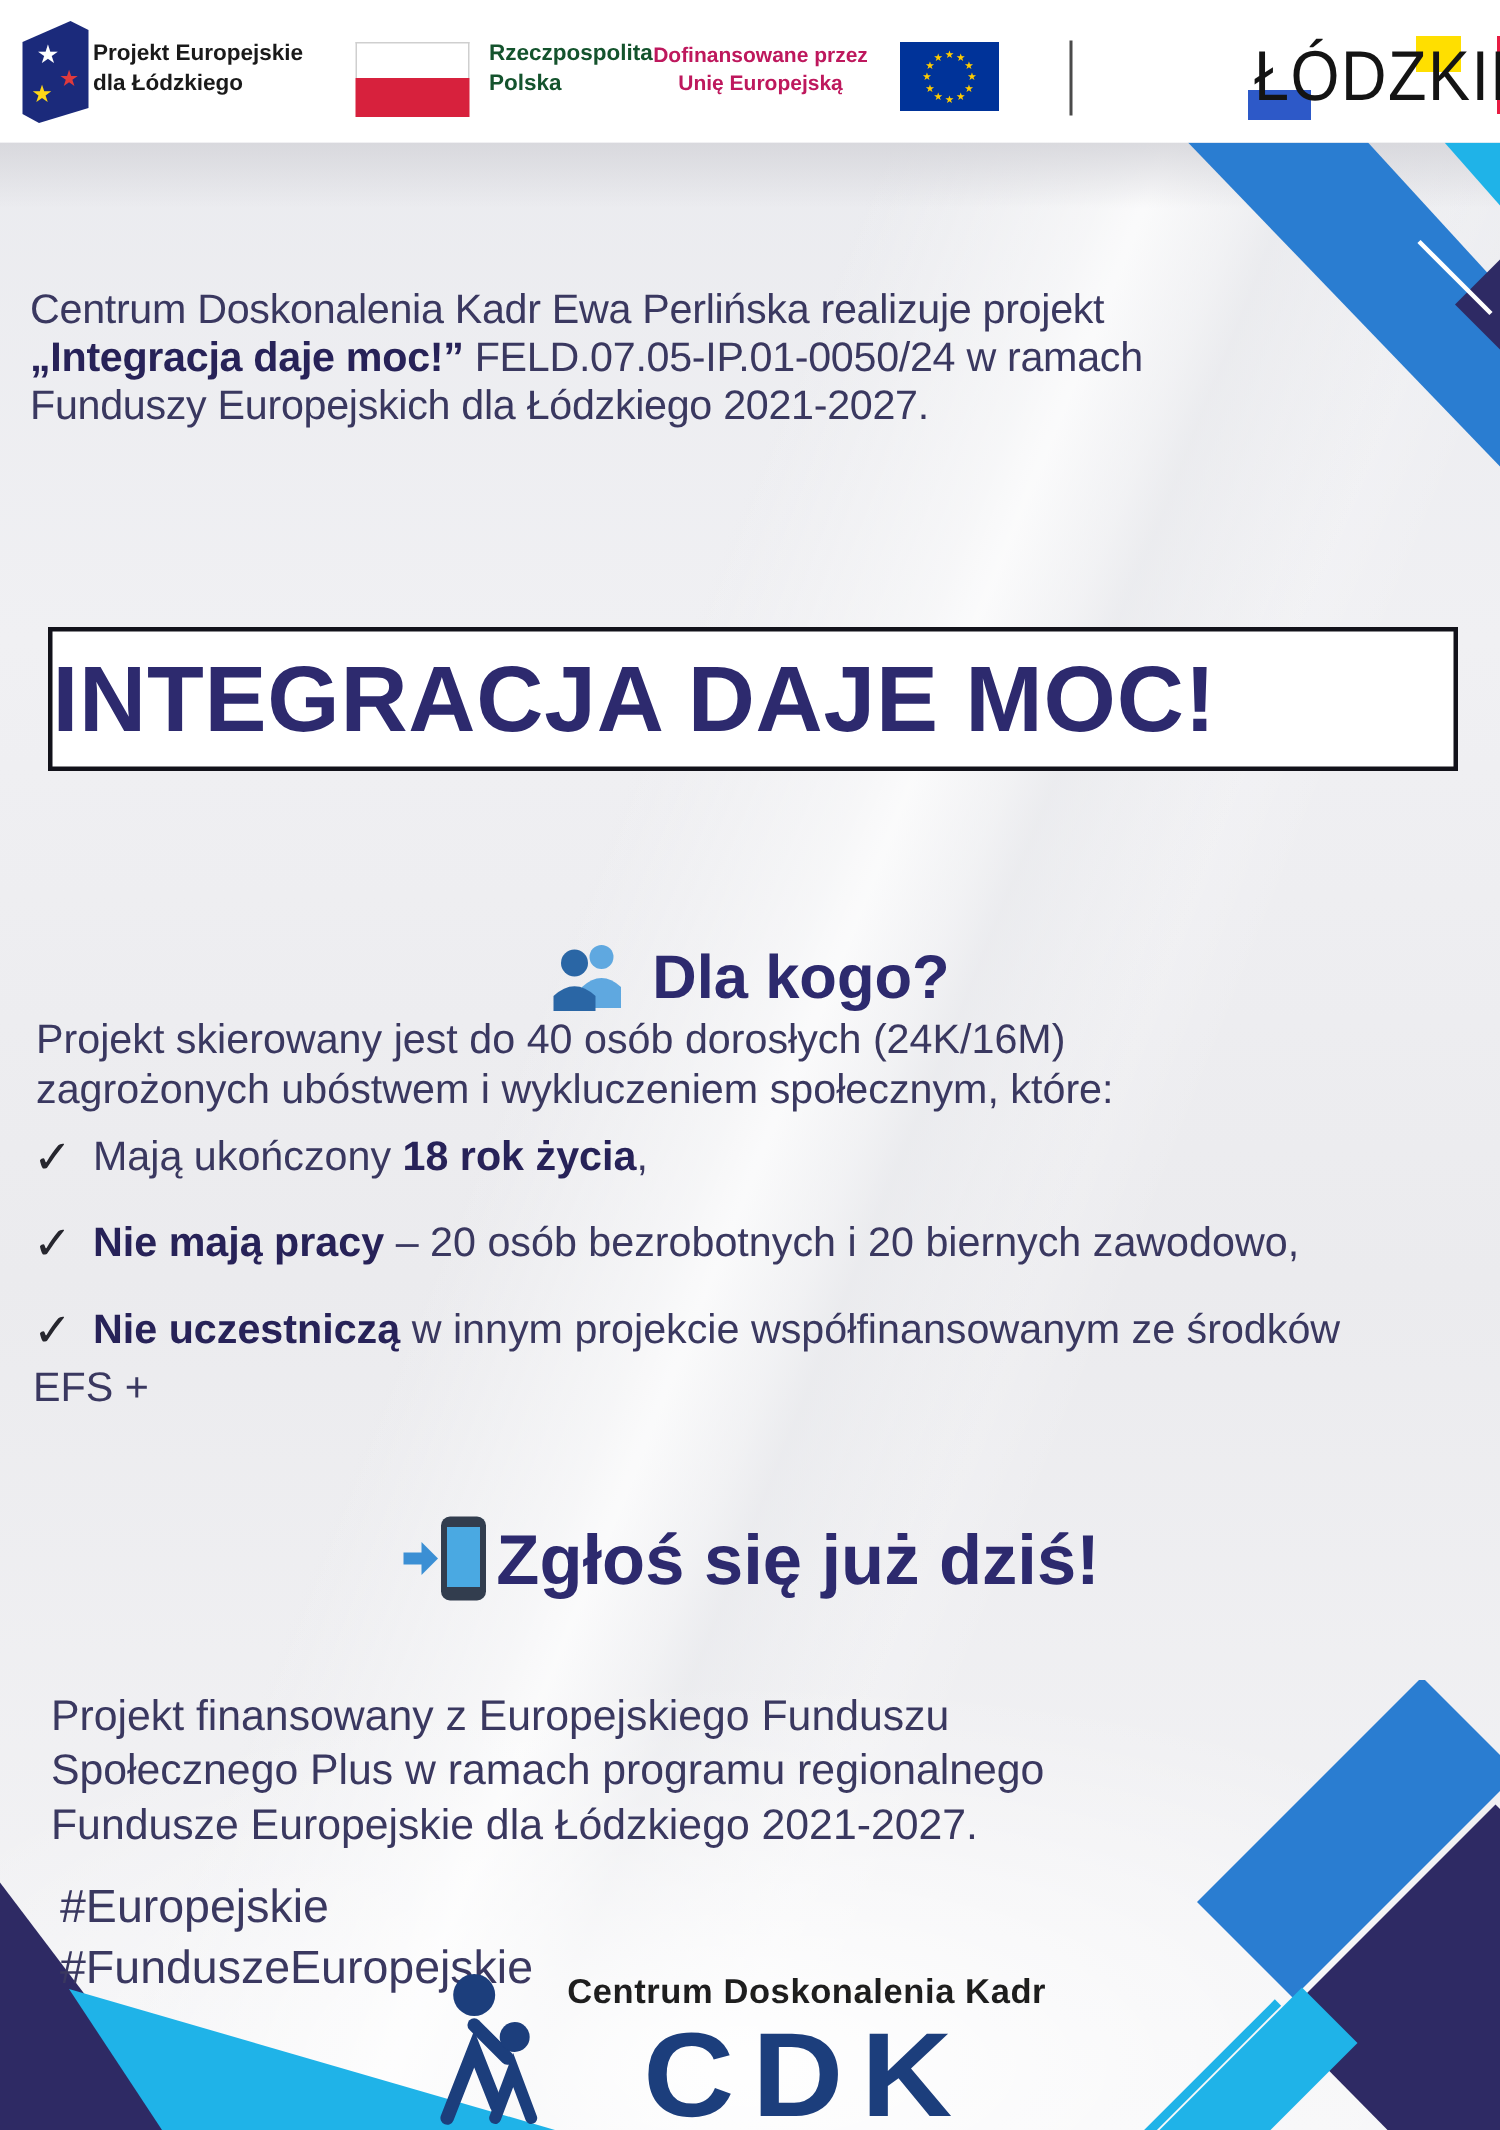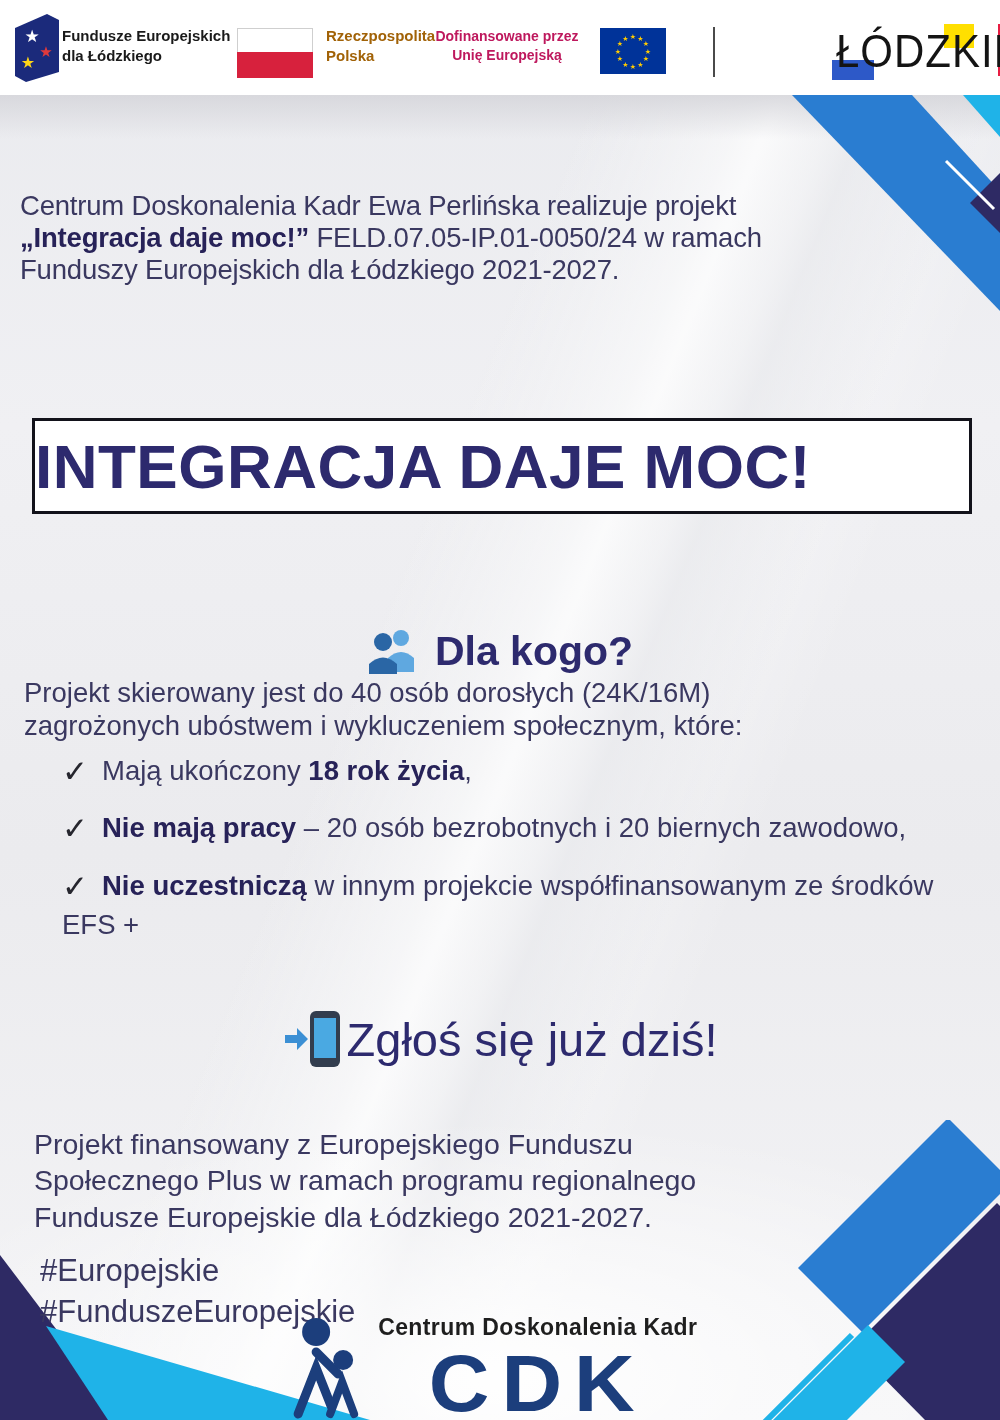--- a/index.html
+++ b/index.html
@@ -16,21 +16,21 @@
   }
   .top-band{ position:absolute; left:0; top:95px; width:100%; height:44px;
     background:linear-gradient(180deg,#d5d5da 0%, rgba(240,240,243,0) 100%); opacity:.85; z-index:1;}
 
   
   .header{ position:absolute; top:0; left:0; width:100%; height:95px; background:#fff; z-index:10;}
   .fe-text{ position:absolute; left:62px; top:26px; font-size:15px; font-weight:700; color:#1a1a1a; line-height:1.3;}
   .pl-flag{ position:absolute; left:237px; top:28px; width:76px; height:50px;}
   .pl-flag .w{ width:100%; height:24px; background:#fff; border:1px solid #cfcfcf; border-bottom:none;}
   .pl-flag .r{ width:100%; height:26px; background:var(--c-flag_red,#d7213d);}
-  .pl-text{ position:absolute; left:326px; top:26px; font-size:15px; font-weight:700; color:#a16207; line-height:1.3;}
+  .pl-text{ position:absolute; left:326px; top:26px; font-size:15px; font-weight:700; color:#14532d; line-height:1.3;}
   .eu-text{ position:absolute; left:428px; top:27px; width:158px; text-align:center; font-size:14px; font-weight:700; color:#be185d; line-height:1.35;}
   .eu-flag{ position:absolute; left:600px; top:28px;}
   .hdr-divider{ position:absolute; left:713px; top:27px; width:2px; height:50px; background:#4a4a4a;}
   .lodzkie{ position:absolute; left:788px; top:24px; width:204px; height:60px;margin-left:44px;}
   .lodzkie .rect{ position:absolute; }
   .lodzkie .blu{ left:0; top:36px; width:42px; height:20px; background:var(--c-lodzkie_blue,#2d59c8);}
   .lodzkie .yel{ left:112px; top:0; width:30px; height:24px; background:var(--c-lodzkie_yellow,#ffdf00);}
   .lodzkie .red{ left:166px; top:0; width:34px; height:52px; background:var(--c-lodzkie_red,#e81d43);}
   .lodzkie .txt{ position:absolute; left:4px; top:0; font-size:42px; font-weight:400; letter-spacing:1px; color:#141414; transform:scaleY(1.12); transform-origin:top left;}
 
@@ -46,31 +46,31 @@
   .b{ font-weight:700; color:var(--c-bold_text,#272258); }
 
   .banner{ position:absolute; left:32px; top:418px; width:940px; height:96px; background:#fff;
     border:3px solid #12121a; display:flex; align-items:center; 
     font-size:62px; font-weight:700; letter-spacing:.5px; color:var(--c-navy_heading,#2d2a6e); white-space:nowrap;}
 
   .who-heading{ position:absolute; left:0; top:628px; width:100%; display:flex; align-items:flex-start; justify-content:center; gap:14px;
     font-size:41px; font-weight:700; color:var(--c-navy_heading,#2d2a6e);}
   .who-lead{ position:absolute; left:24px; top:676px; width:840px; font-size:27.5px; color:var(--c-navy_text,#3a3860); line-height:1.2;}
 
-  .checklist{ position:absolute; left:22px; top:752px; width:880px;margin-left:40px;}
+  .checklist{ position:absolute; left:22px; top:752px; width:880px;}
   .checklist .item{ font-size:27.5px; color:var(--c-navy_text,#3a3860); line-height:1.3; margin-bottom:17px;}
   .check{ font-size:31px; font-weight:700; color:#26262e; margin-right:14px; vertical-align:-2px;}
 
   .cta{ position:absolute; left:0; top:1010px; width:100%; display:flex; align-items:center; justify-content:center; 
-    font-size:47px; font-weight:400; color:var(--c-navy_heading,#2d2a6e);}
+    font-size:47px; font-weight:700; color:var(--c-navy_heading,#2d2a6e);}
 
   .funding{ position:absolute; left:34px; top:1126px; width:760px; font-size:28.5px; color:var(--c-navy_text,#3a3860); line-height:1.28;}
   .hashtags{ position:absolute; left:40px; top:1250px; font-size:31px; color:var(--c-navy_text,#3a3860); line-height:1.33;}
 
-  .cdk{ position:absolute; left:50%; transform:translateX(-52%); bottom:0; display:flex; align-items:flex-end; gap:4px; z-index:6;}
+  .cdk{ position:absolute; left:50%; transform:translateX(-52%); bottom:0; display:flex; gap:4px; z-index:6;}
   .cdk-col{ display:flex; flex-direction:column; align-items:center;}
   .cdk-name{ font-size:23px; font-weight:700; color:#1e1e1e; letter-spacing:.4px; margin-bottom:2px;}
   .cdk-abbr{ font-size:84px; font-weight:800; color:var(--c-cdk_navy,#1c3e7c); letter-spacing:12px; line-height:.92; transform:scaleY(.95); transform-origin:bottom;}
 </style>
 </head>
 <body>
 
 <div class="poster">
 
   <div class="top-band"></div>
@@ -92,21 +92,21 @@
   </svg>
 
   <div class="header">
     <svg style="position:absolute;left:14px;top:13px" width="46" height="70" viewBox="0 0 46 70">
       <polygon points="1,15 33,1 45,7 45,59 12,69 1,63" fill="#1b2a7b"></polygon>
       <text x="18" y="29" font-size="17" text-anchor="middle" fill="#ffffff">★</text>
       <text x="14" y="55" font-size="16" text-anchor="middle" fill="#ffd617">★</text>
       <text x="32" y="44" font-size="15" text-anchor="middle" fill="#e03a3c">★</text>
     </svg>
     <div class="fe-text">
-      <div>Fundusze Europejskich</div>
+      <div>Projekt Europejskie</div>
       <div>dla Łódzkiego</div>
     </div>
 
     <div class="pl-flag">
       <div class="w"></div>
       <div class="r"></div>
     </div>
     <div class="pl-text">
       <div>Rzeczpospolita</div>
       <div>Polska</div>

